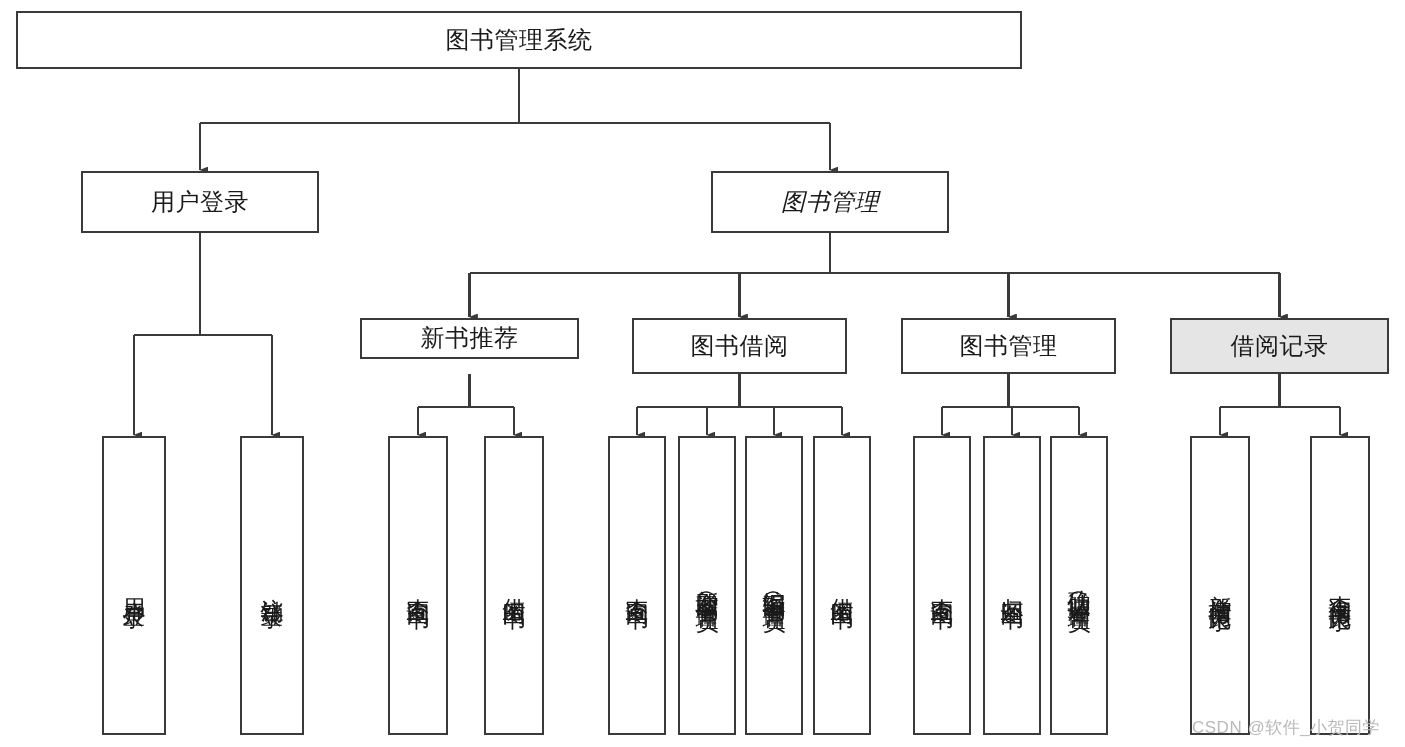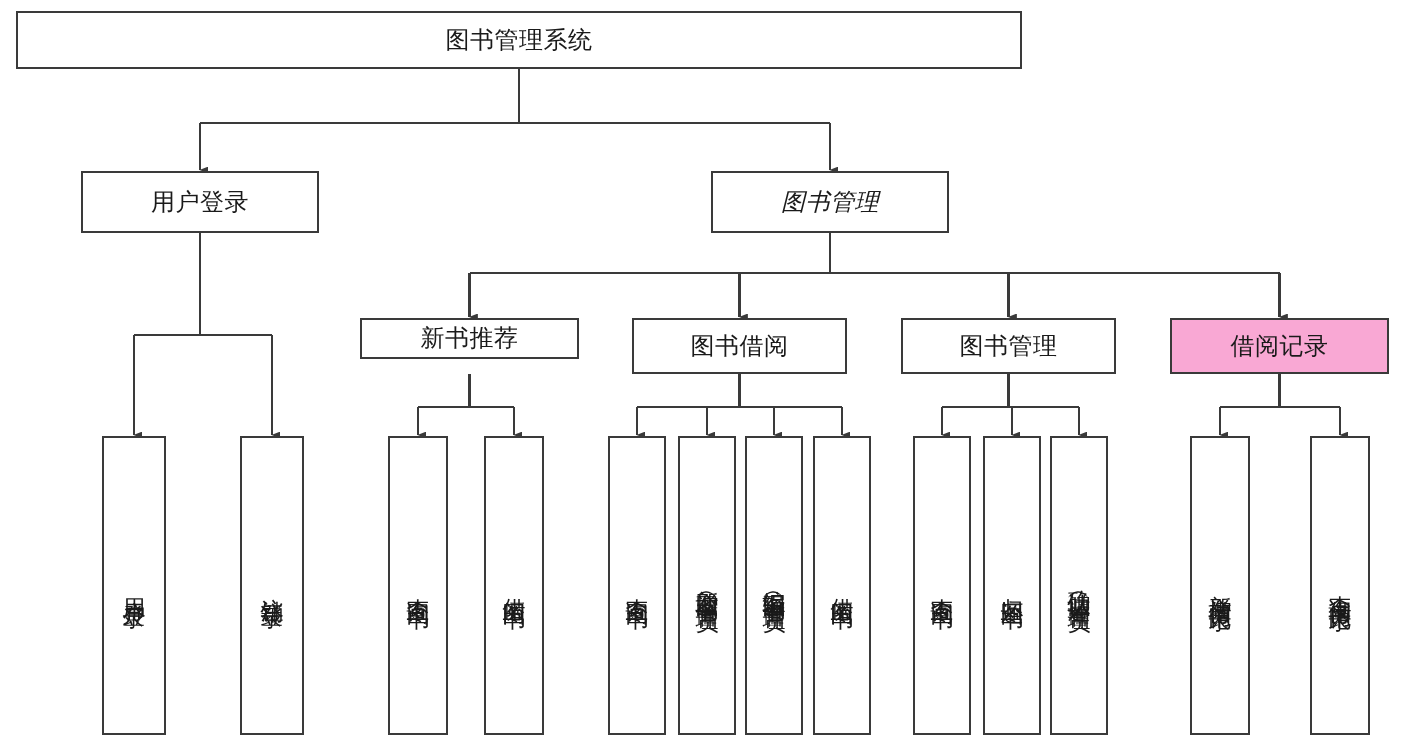--- a/index.html
+++ b/index.html
@@ -121,21 +121,21 @@
       </div>
       <div class="node horiz" style="left: 360px; top: 318px; width: 219px; height: 41px; border-color: rgb(58, 58, 58); background: rgb(255, 255, 255);">
         <span class="label" style="color: rgb(26, 26, 26);">新书推荐</span>
       </div>
       <div class="node horiz" style="left: 632px; top: 318px; width: 215px; height: 56px; border-color: rgb(58, 58, 58); background: rgb(255, 255, 255);">
         <span class="label" style="color: rgb(26, 26, 26);">图书借阅</span>
       </div>
       <div class="node horiz" style="left: 901px; top: 318px; width: 215px; height: 56px; border-color: rgb(58, 58, 58); background: rgb(255, 255, 255);">
         <span class="label" style="color: rgb(26, 26, 26);">图书管理</span>
       </div>
-      <div class="node horiz" style="left: 1170px; top: 318px; width: 219px; height: 56px; border-color: rgb(58, 58, 58); background: #f9a8d4;">
+      <div class="node horiz" style="left: 1170px; top: 318px; width: 219px; height: 56px; border-color: rgb(58, 58, 58); background: #e5e5e5;">
         <span class="label" style="color: rgb(26, 26, 26);">借阅记录</span>
       </div>
       <div class="node vert" style="left: 102px; top: 436px; width: 64px; height: 299px; border-color: rgb(58, 58, 58); background: rgb(255, 255, 255);">
         <span class="label" style="color: rgb(26, 26, 26);">用户登录</span>
       </div>
       <div class="node vert" style="left: 240px; top: 436px; width: 64px; height: 299px; border-color: rgb(58, 58, 58); background: rgb(255, 255, 255);">
         <span class="label" style="color: rgb(26, 26, 26);">注销登录</span>
       </div>
       <div class="node vert" style="left: 388px; top: 436px; width: 60px; height: 299px; border-color: rgb(58, 58, 58); background: rgb(255, 255, 255);">
         <span class="label" style="color: rgb(26, 26, 26);">查询图书</span>
@@ -164,13 +164,14 @@
       <div class="node vert" style="left: 1050px; top: 436px; width: 58px; height: 299px; border-color: rgb(58, 58, 58); background: rgb(255, 255, 255);">
         <span class="label" style="color: rgb(26, 26, 26);">确认归还（管理员）</span>
       </div>
       <div class="node vert" style="left: 1190px; top: 436px; width: 60px; height: 299px; border-color: rgb(58, 58, 58); background: rgb(255, 255, 255);">
         <span class="label" style="color: rgb(26, 26, 26);">新增借阅记录</span>
       </div>
       <div class="node vert" style="left: 1310px; top: 436px; width: 60px; height: 299px; border-color: rgb(58, 58, 58); background: rgb(255, 255, 255);">
         <span class="label" style="color: rgb(26, 26, 26);">查询借阅记录</span>
       </div>
     </div>
+  <div class="watermark" style="left: 1192px; top: 716px; color: rgb(185, 185, 185);">CSDN @软件_小贺同学</div>
 </div>
 
 </body></html>

